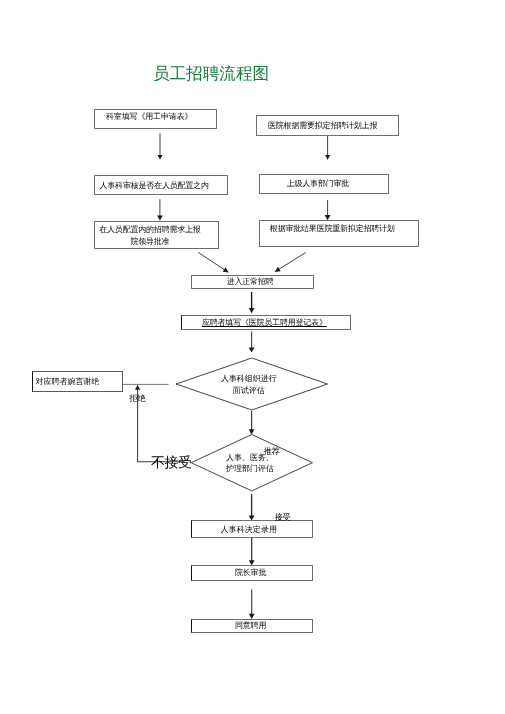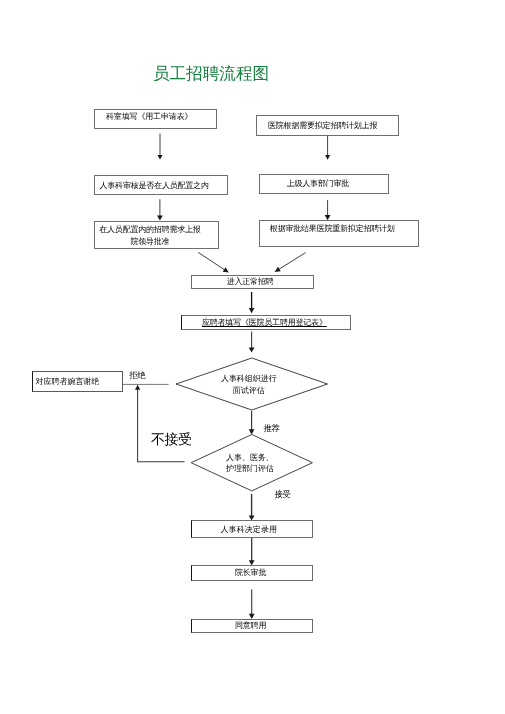--- a/index.html
+++ b/index.html
@@ -17,21 +17,21 @@
   }
   .title span{display:inline-block;margin-left:-20px;}
   .node{position:absolute;box-sizing:border-box;background:#fff;
     display:flex;align-items:center;justify-content:center;color:#000;
     line-height:11.5px;}
   .node span{display:block;text-align:center;white-space:pre-line;}
   .node.ls span, .dlabel.ls span{margin-right:var(--lsfix);}
   .dlabel{position:absolute;display:flex;align-items:center;justify-content:center;
     color:#000;line-height:12px;text-align:center;}
   .dlabel span{display:block;text-align:center;white-space:pre-line;}
-  .lbl{position:absolute;color:#000;white-space:nowrap;line-height:11px;}
+  .lbl{position:absolute;color:#000;white-space:nowrap;line-height:11px;margin-top:23px;}
   svg.edges{position:absolute;left:0;top:0;width:505px;height:714px;}
 </style>
 </head>
 <body>
 
 <div id="page">
   <div class="title"><span>员工招聘流程图</span></div>
   <svg class="edges" viewBox="0 0 505 714" shape-rendering="geometricPrecision">
       <path d="M 160.00 133.50 L 160.00 157.11" fill="none" stroke="#3f3f3f" stroke-width="1"></path>
       <polygon points="160.00 159.80,157.50 154.90,162.50 154.90" fill="#1a1a1a"></polygon>

